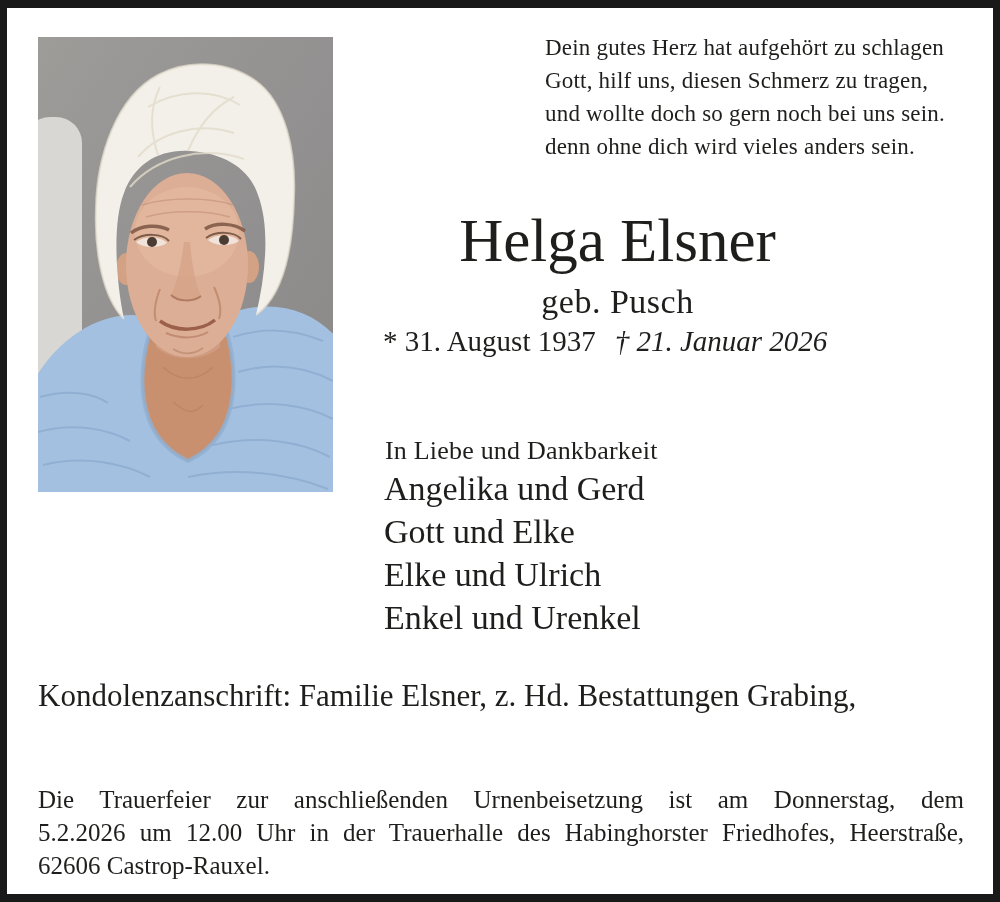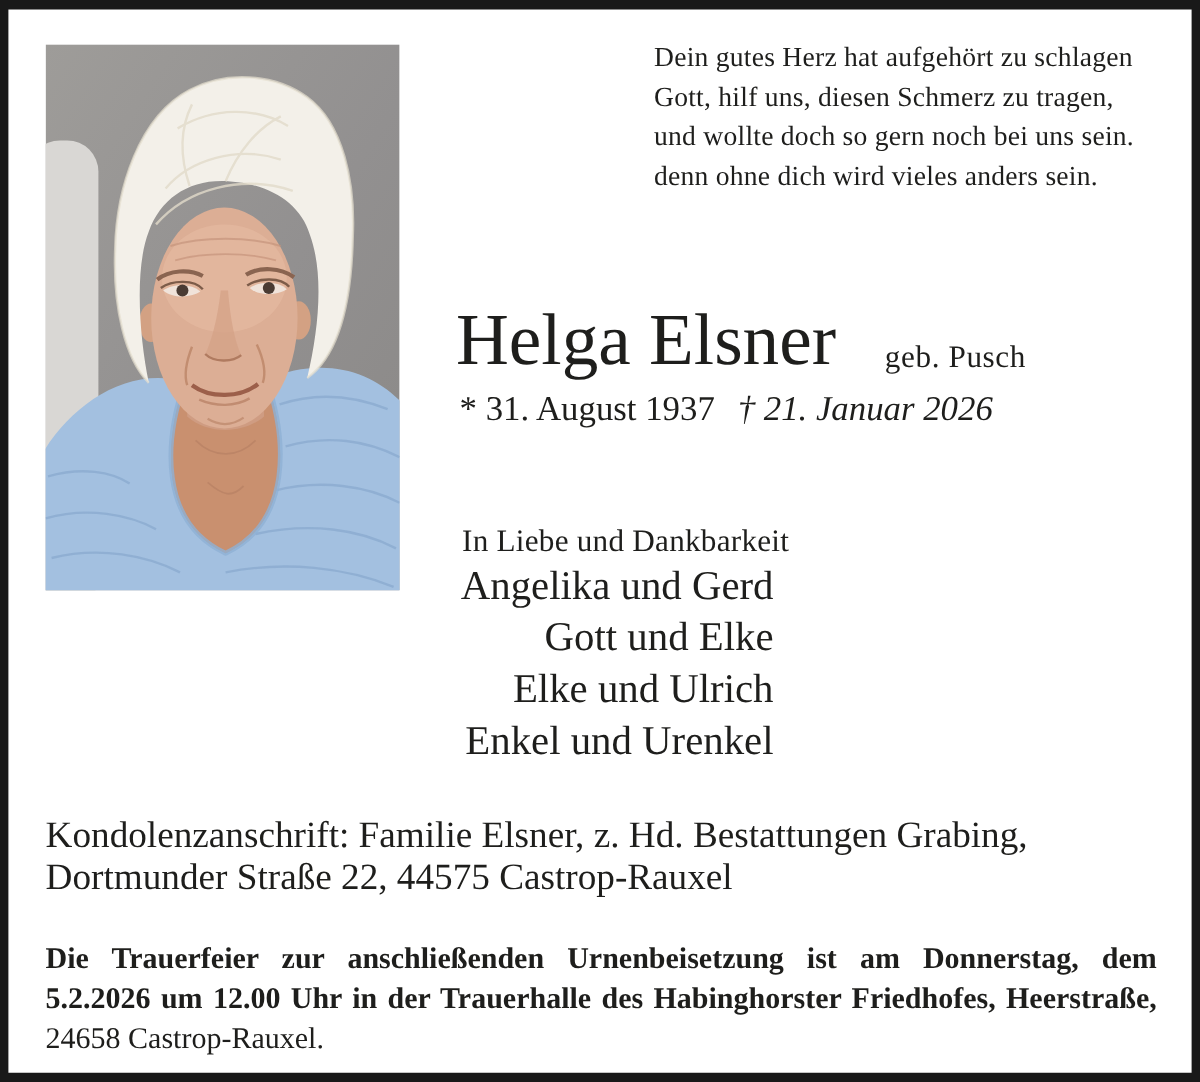--- a/index.html
+++ b/index.html
@@ -3,29 +3,29 @@
 <meta charset="utf-8">
 <style>
   html,body{margin:0;padding:0;background:#ffffff;}
   body{font-family:"Liberation Serif", serif; color:#1e1e1c;}
   .stage{position:relative;width:1000px;height:902px;overflow:hidden;background:#84cc16;}
   .frame{position:absolute;inset:0;border-style:solid;border-color:#191919;
          border-width:8px 7px 8px 7px;box-sizing:border-box;background:#ffffff;}
   .abs{position:absolute;}
   .photo{left:38px;top:37px;width:295px;height:455px;display:block;}
   .verse{left:545px;top:31px;font-size:23px;line-height:33px;letter-spacing:.2px;}
-  .name{left:380px;top:210px;width:475px;text-align:left;font-size:61px;line-height:1;white-space:nowrap;margin-top:43px;}
-  .maiden{left:380px;top:283px;width:475px;text-align:right;font-size:26px;letter-spacing:.5px;}
+  .name{left:380px;top:210px;width:475px;text-align:center;font-size:61px;line-height:1;white-space:nowrap;}
+  .maiden{left:380px;top:283px;width:475px;text-align:center;font-size:34px;letter-spacing:.5px;}
   .dates{left:383px;top:325px;font-size:29px;white-space:nowrap;}
   .dates .death{margin-left:19px;font-style:italic;}
   .intro{left:385px;top:436px;font-size:26px;letter-spacing:.2px;}
-  .mourners{left:384px;top:467px;font-size:34px;line-height:43px;text-align:right;}
+  .mourners{left:384px;top:467px;font-size:34px;line-height:43px;}
   .condolence{left:38px;top:679px;width:930px;font-size:31px;line-height:34.5px;}
   .funeral{left:38px;top:783px;width:926px;font-size:25px;line-height:33px;}
-  .jline{text-align:justify;text-align-last:justify;font-weight:bold;}
+  .jline{text-align:justify;text-align-last:justify;}
   .line{white-space:pre-wrap;}
 </style>
 </head>
 <body>
 
 <div class="stage">
   <div class="frame"></div>
 
   <svg class="abs photo" viewBox="0 0 295 455" xmlns="http://www.w3.org/2000/svg" aria-hidden="true">
     <defs>
@@ -131,21 +131,20 @@
   <div class="abs intro">In Liebe und Dankbarkeit</div>
   <div class="abs mourners">
     <div class="line">Angelika und Gerd</div>
     <div class="line">Gott und Elke</div>
     <div class="line">Elke und Ulrich</div>
     <div class="line">Enkel und Urenkel</div>
   </div>
 
   <div class="abs condolence">
     <div class="line">Kondolenzanschrift: Familie Elsner, z. Hd. Bestattungen Grabing,</div>
-    <div class="line">Dortmunder Straße 22, 44575 Castrop-Rauxel</div>
   </div>
 
   <div class="abs funeral">
     <div class="jline">Die Trauerfeier zur anschließenden Urnenbeisetzung ist am Donnerstag, dem</div>
     <div class="jline">5.2.2026 um 12.00 Uhr in der Trauerhalle des Habinghorster Friedhofes, Heerstraße,</div>
-    <div class="line">24658 Castrop-Rauxel.</div>
+    <div class="line">62606 Castrop-Rauxel.</div>
   </div>
 </div>
 
 </body></html>

